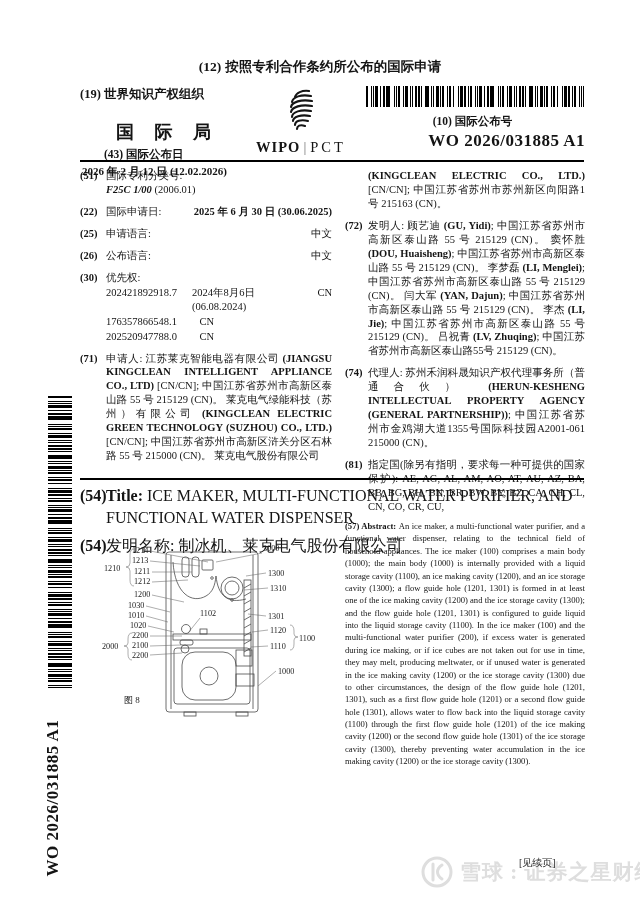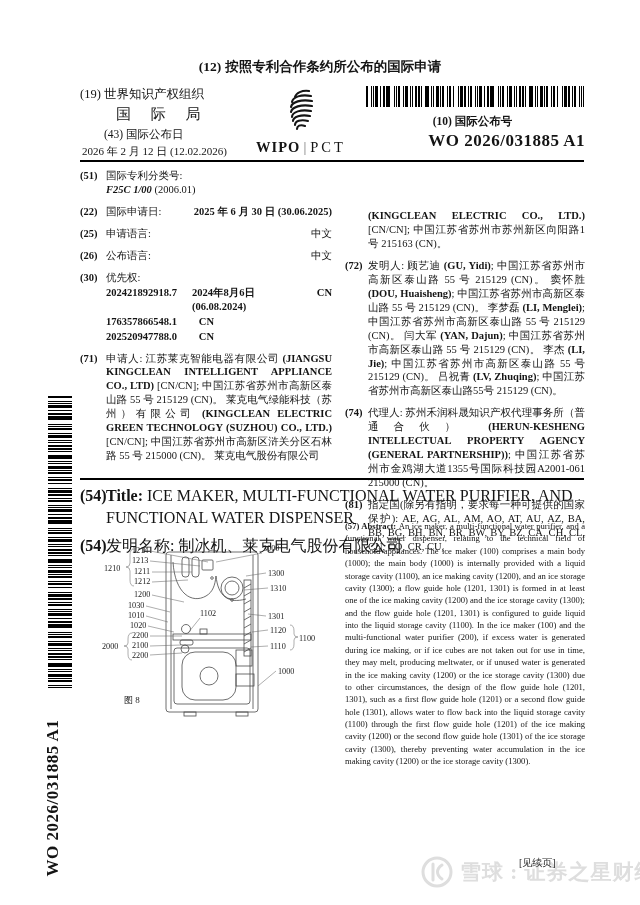--- a/index.html
+++ b/index.html
@@ -5,47 +5,47 @@
   html,body{margin:0;padding:0;}
   body{width:640px;height:905px;position:relative;background:#fff;overflow:hidden;
        font-family:"Liberation Serif","DejaVu Serif",serif;color:#141414;}
   .abs{position:absolute;}
   .b{font-weight:bold;}
   .i{font-style:italic;}
   .jus{text-align:justify;}
   
   .line12{left:0;right:0;top:58px;text-align:center;font-size:13.5px;font-weight:bold;}
   .line12 .code{margin-right:4px;}
-  .org-block{left:80px;top:86px;width:185px;font-weight:normal;}
+  .org-block{left:80px;top:86px;width:185px;font-weight:bold;}
   .org-name{font-size:12.5px;}
-  .org-bureau{font-size:15px;margin-left:36px;letter-spacing:8px;margin-top:2px;}
+  .org-bureau{font-size:18px;margin-left:36px;letter-spacing:8px;margin-top:17px;}
   .pubdate-label{font-size:11.5px;margin-left:24px;margin-top:3px;}
   .pubdate-value{font-size:11px;margin-left:2px;margin-top:2px;}
   .logo-block{left:256px;top:88px;width:90px;text-align:center;}
   .logo-text{font-size:14.5px;letter-spacing:1px;margin-top:1px;white-space:nowrap;}
   .logo-text .wipo{font-weight:bold;}
   .logo-text .sep{color:#777;margin:0 3px;font-weight:normal;}
   .logo-text .pct{letter-spacing:3px;}
   .pubno-block{left:360px;top:86px;width:225px;}
   .top-barcode{width:218px;height:21px;margin-left:6px;}
   .pubno-label{font-size:11.5px;font-weight:bold;text-align:center;margin-top:7px;}
   .pubno-value{font-size:17px;font-weight:bold;text-align:right;margin-top:2px;letter-spacing:.5px;}
   .rule1{left:80px;right:56px;top:160px;height:2px;background:#000;}
   .rule2{left:80px;right:56px;top:478px;height:1.5px;background:#000;}
   
   .col{font-size:10.5px;line-height:1.33;}
   .col-left{left:80px;top:169px;width:252px;}
-  .col-right{left:345px;top:169px;width:240px;margin-top:40px;}
+  .col-right{left:345px;top:169px;width:240px;}
   .field{display:flex;margin-bottom:8px;}
   .fcode{flex:none;width:26px;font-weight:bold;}
   .fcode.sm{width:23px;}
   .fbody{flex:1;min-width:0;}
   .rowline{display:flex;justify-content:space-between;}
   .val-b{font-weight:bold;}
-  .prio-row{display:flex;font-weight:bold;margin-top:1px;}
+  .prio-row{display:flex;font-weight:normal;margin-top:1px;}
   .prio-no{flex:none;width:86px;}
   .prio-date{flex:1;}
   .prio-cn{flex:none;width:22px;text-align:right;}
   .cont-par{margin-left:23px;margin-bottom:8px;}
   
   .side-barcode{left:48px;top:396px;width:24px;height:292px;}
   .vtext{left:38px;top:700px;width:30px;height:196px;}
   .vtext>span{position:absolute;left:50%;top:50%;transform:translate(-50%,-50%) rotate(-90deg);
     white-space:nowrap;font-weight:bold;font-size:17px;letter-spacing:.5px;}
   

